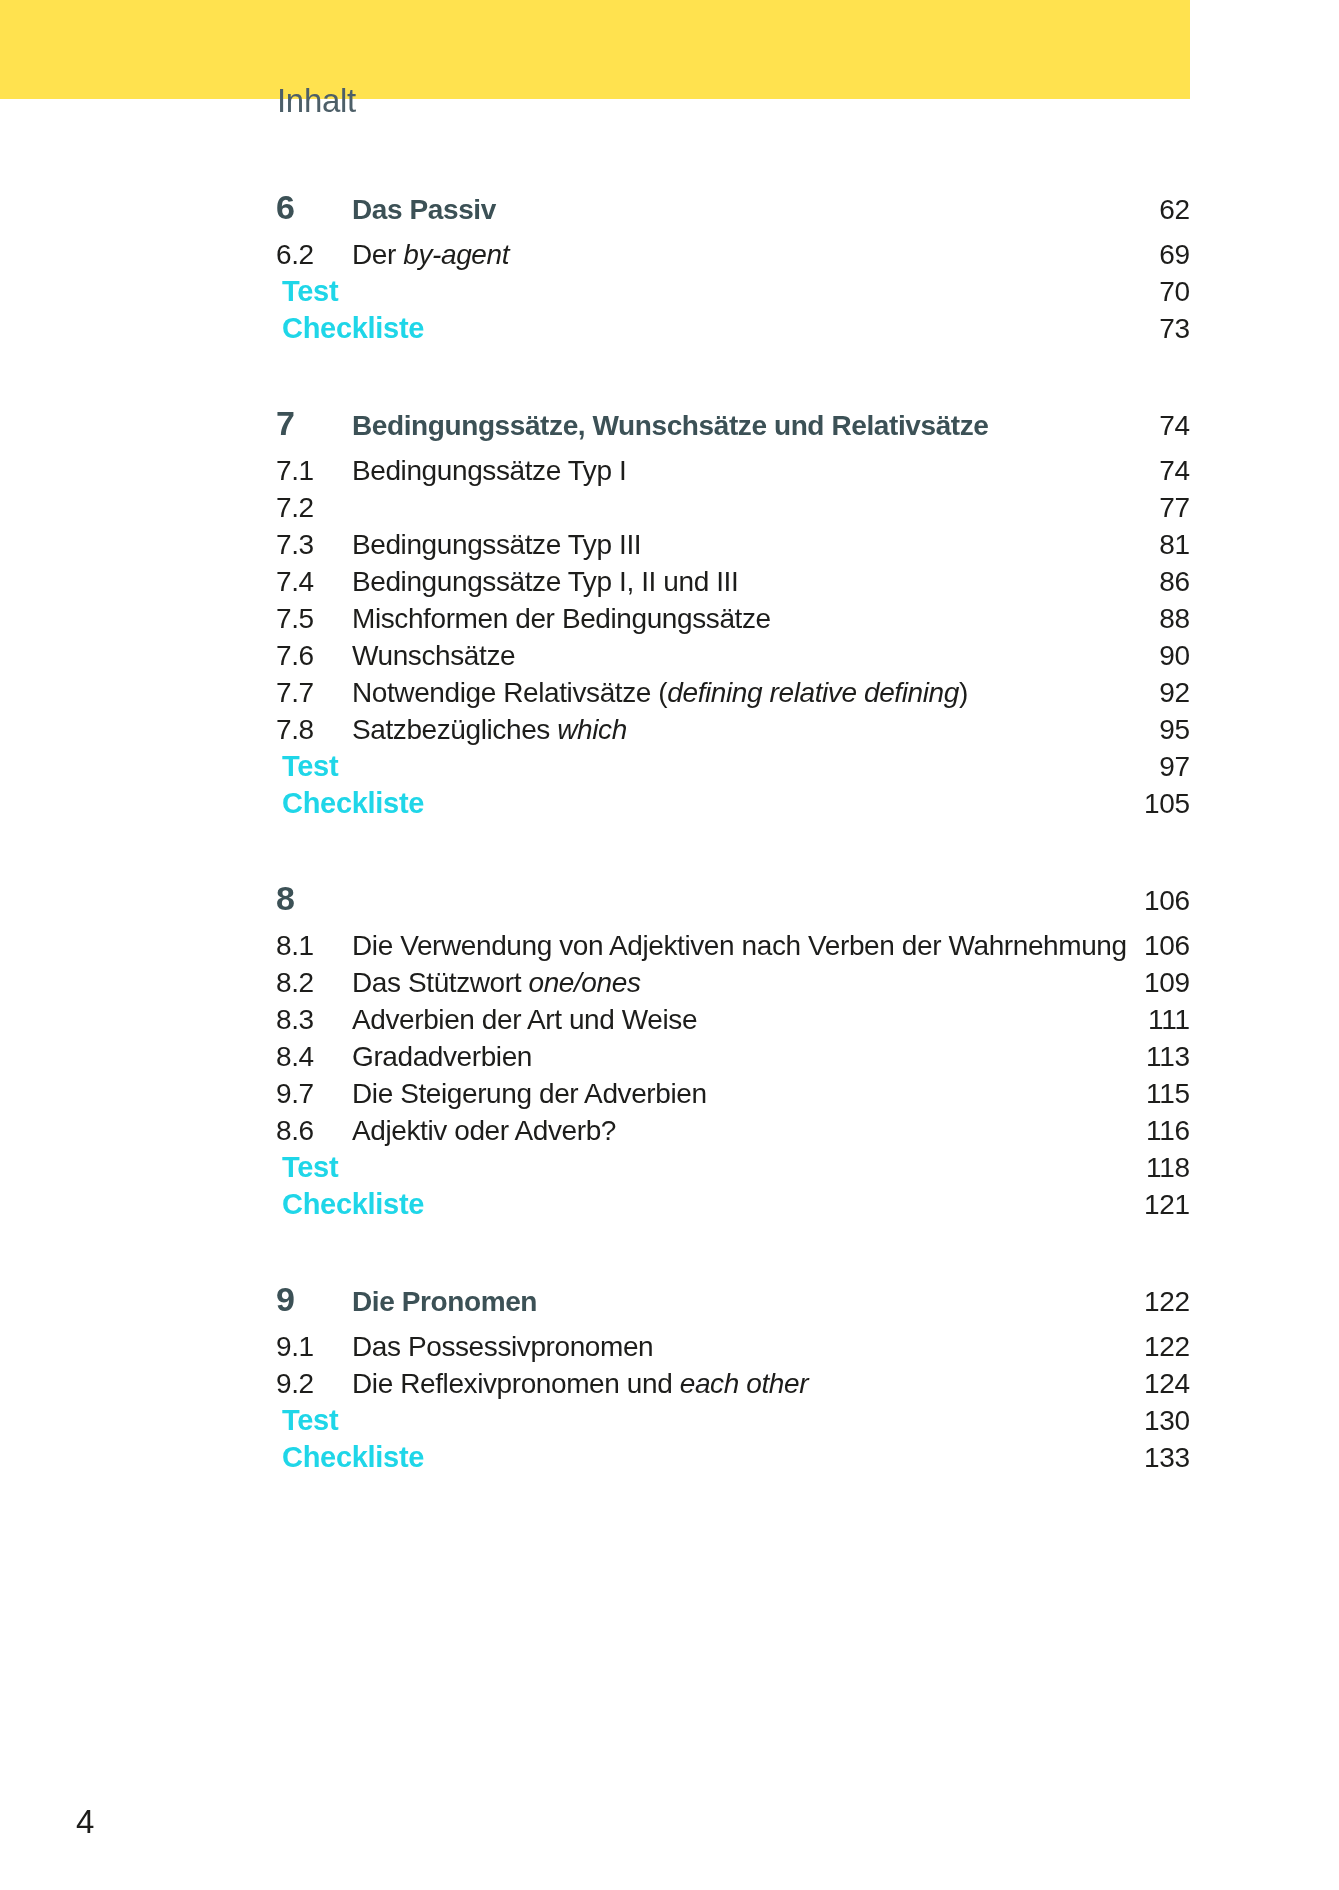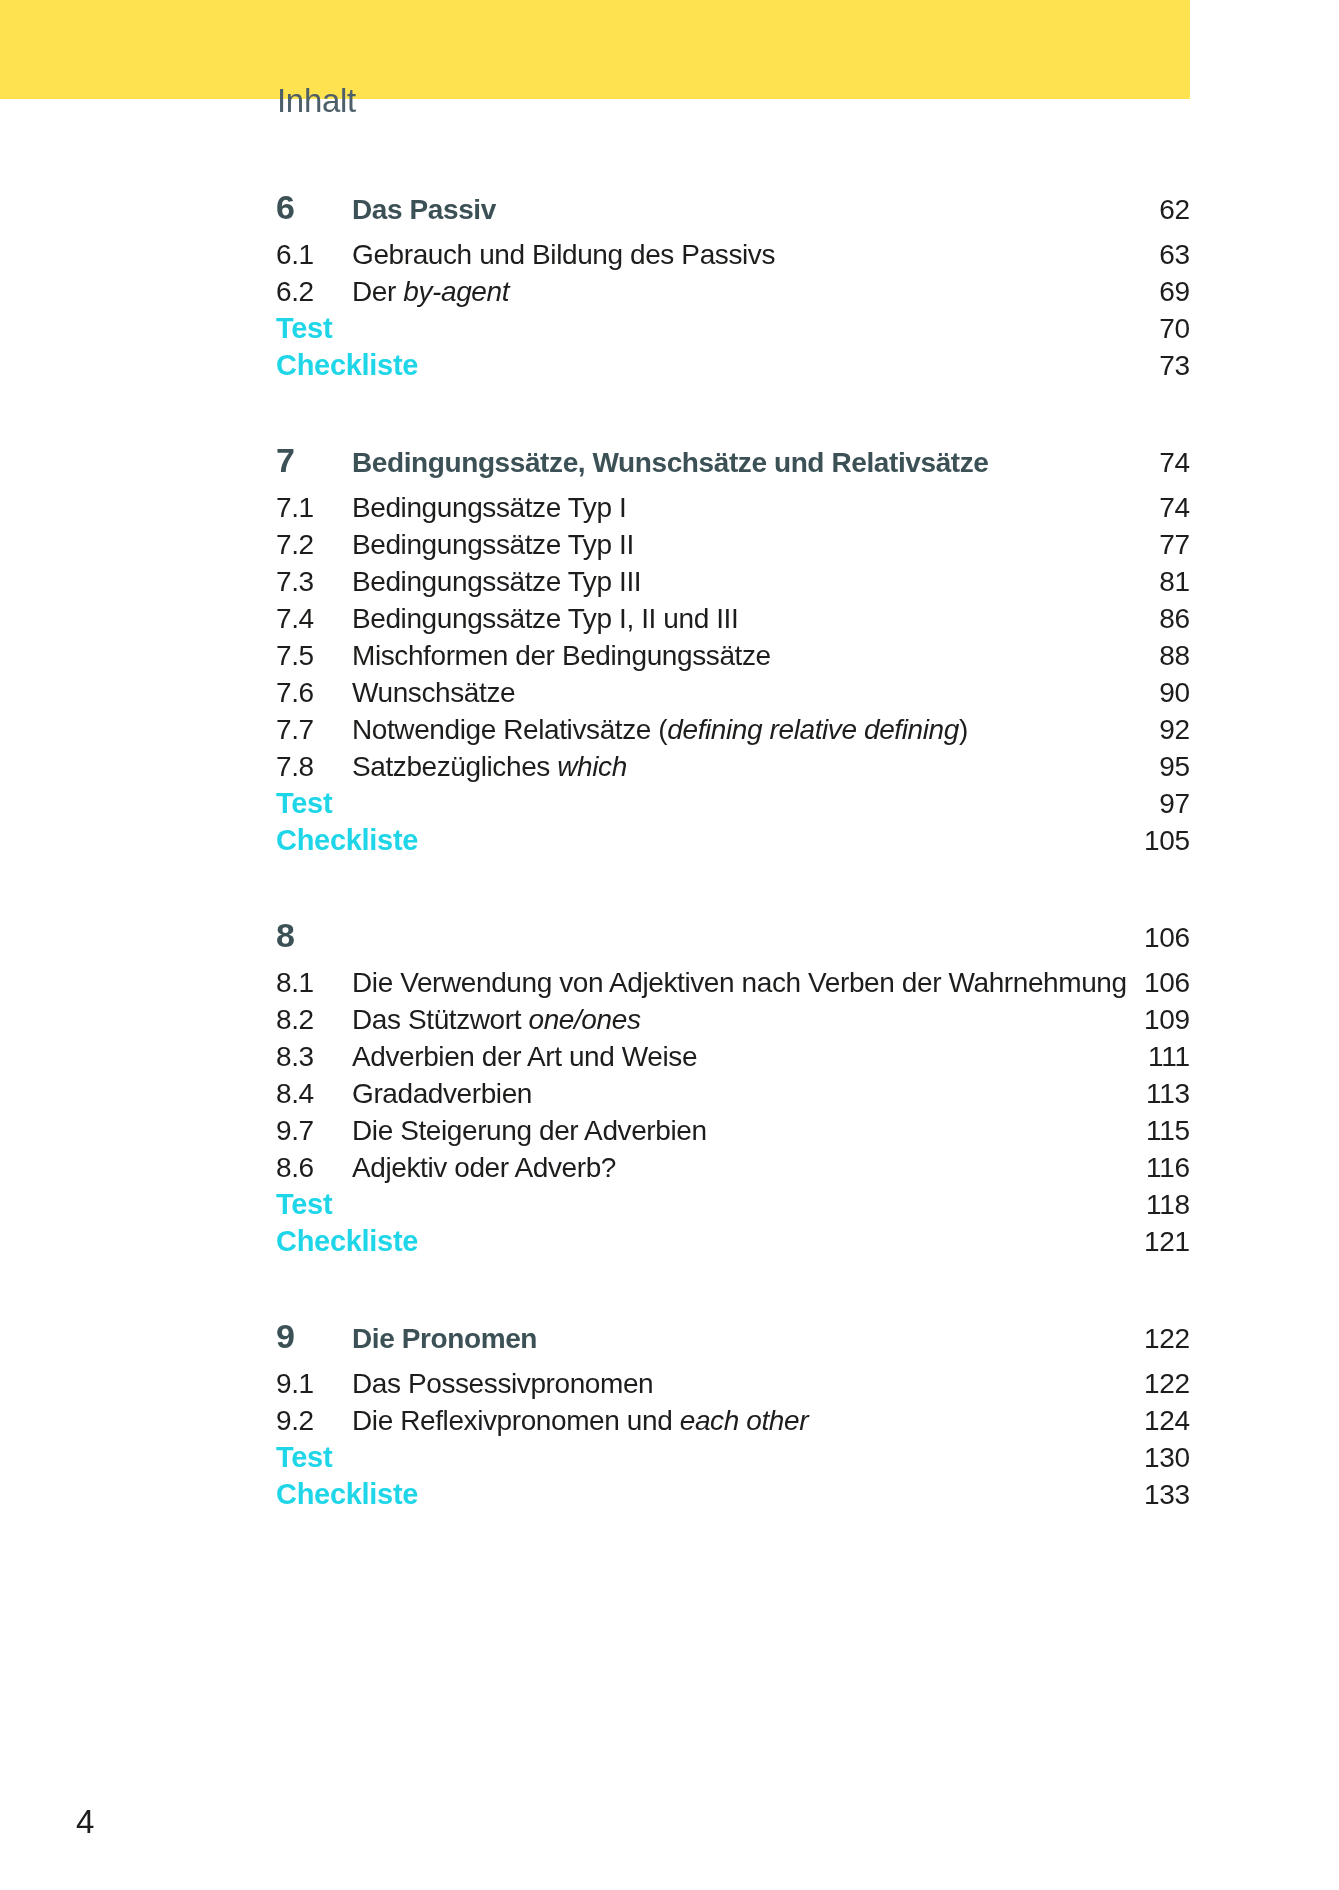--- a/index.html
+++ b/index.html
@@ -76,20 +76,21 @@
     font-size: 28px;
     letter-spacing: -0.2px;
     color: var(--body-text);
     font-weight: normal;
   }
   .special-label {
     font-weight: bold;
     font-size: 29px;
     color: var(--accent-cyan);
     letter-spacing: -0.3px;
+    margin-left: 6px;
   }
   .page-footer {
     position: absolute;
     left: 76px;
     top: 1803px;
     font-size: 33px;
     line-height: 38px;
     color: var(--body-text);
   }
 </style>
@@ -100,25 +101,20 @@
 <div class="header-title">Inhalt</div>
 
 <div class="toc">
   <div class="toc-section">
     <div class="toc-row heading-row">
       <span class="col-num heading-num">6</span>
       <span class="col-title heading-title">Das Passiv</span>
       <span class="col-page">62</span>
     </div>
 
-  <div class="toc-row entry-row">
-    <span class="col-num">6.1</span>
-    <span class="col-title"><span>Gebrauch und Bildung des Passivs</span></span>
-    <span class="col-page">63</span>
-  </div>
 
   <div class="toc-row entry-row">
     <span class="col-num">6.2</span>
     <span class="col-title"><span>Der </span><span class="it">by-agent</span></span>
     <span class="col-page">69</span>
   </div>
 
   <div class="toc-row special-row">
     <span class="special-label">Test</span>
     <span class="col-page">70</span>
@@ -138,21 +134,20 @@
     </div>
 
   <div class="toc-row entry-row">
     <span class="col-num">7.1</span>
     <span class="col-title"><span>Bedingungssätze Typ I</span></span>
     <span class="col-page">74</span>
   </div>
 
   <div class="toc-row entry-row">
     <span class="col-num">7.2</span>
-    <span class="col-title"><span>Bedingungssätze Typ II</span></span>
     <span class="col-page">77</span>
   </div>
 
   <div class="toc-row entry-row">
     <span class="col-num">7.3</span>
     <span class="col-title"><span>Bedingungssätze Typ III</span></span>
     <span class="col-page">81</span>
   </div>
 
   <div class="toc-row entry-row">

